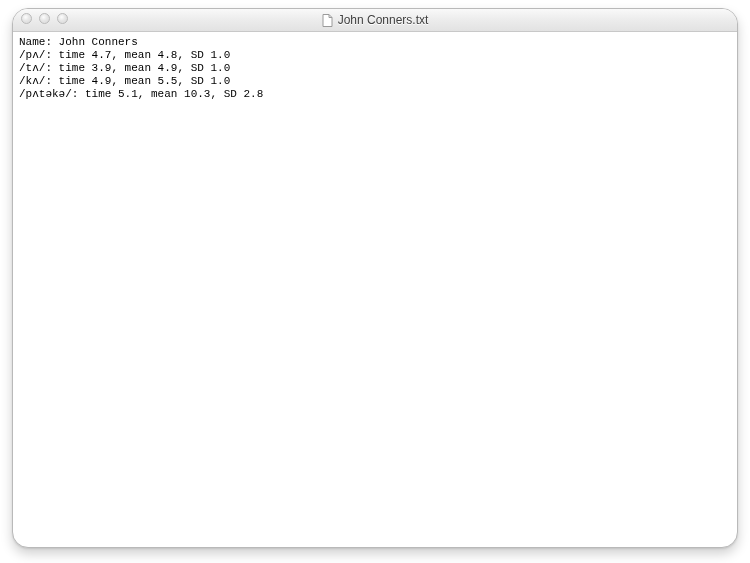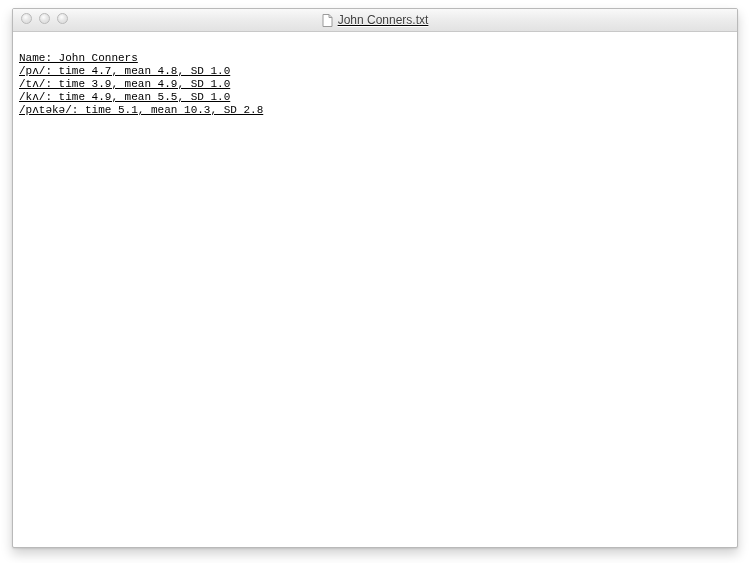--- a/index.html
+++ b/index.html
@@ -18,24 +18,23 @@
     background: #ffffff;
   }
   .window {
     position: absolute;
     left: 12px;
     top: 8px;
     width: 724px;
     height: 538px;
     background: #ffffff;
     border: 1px solid #b9b9b9;
-    border-radius: 2px;
+    border-radius: 16px;
     box-shadow: 0 6px 12px rgba(0,0,0,0.18), 0 1px 2px rgba(0,0,0,0.10);
     overflow: hidden;
-    text-decoration: underline;
   }
   .titlebar {
     height: 22px;
     background: linear-gradient(to bottom, #f9f9f9 0%, #ececec 50%, #e2e2e2 100%);
     border-bottom: 1px solid #c8c8c8;
     position: relative;
     display: flex;
     align-items: center;
   }
   .traffic-lights {
@@ -62,21 +61,21 @@
     color: #3f3f3f;
     text-shadow: 0 1px 0 #ffffff;
   }
   .doc-icon {
     width: 11px;
     height: 13px;
     position: relative;
   }
   .doc-icon svg { display: block; }
   .content {
-    padding: 20px 6px;
+    padding: 4px 6px;
     font-family: Menlo, Monaco, "Courier New", monospace;
     font-size: 11px;
     line-height: 13px;
     color: #000000;
     white-space: pre;
     letter-spacing: 0;
   }
 </style>
 </head>
 <body>

